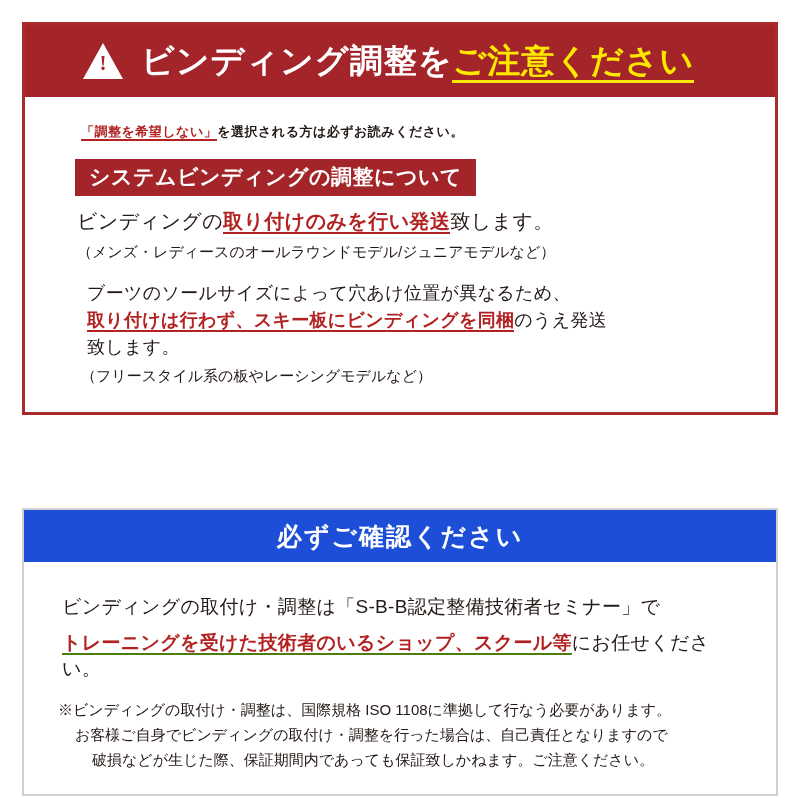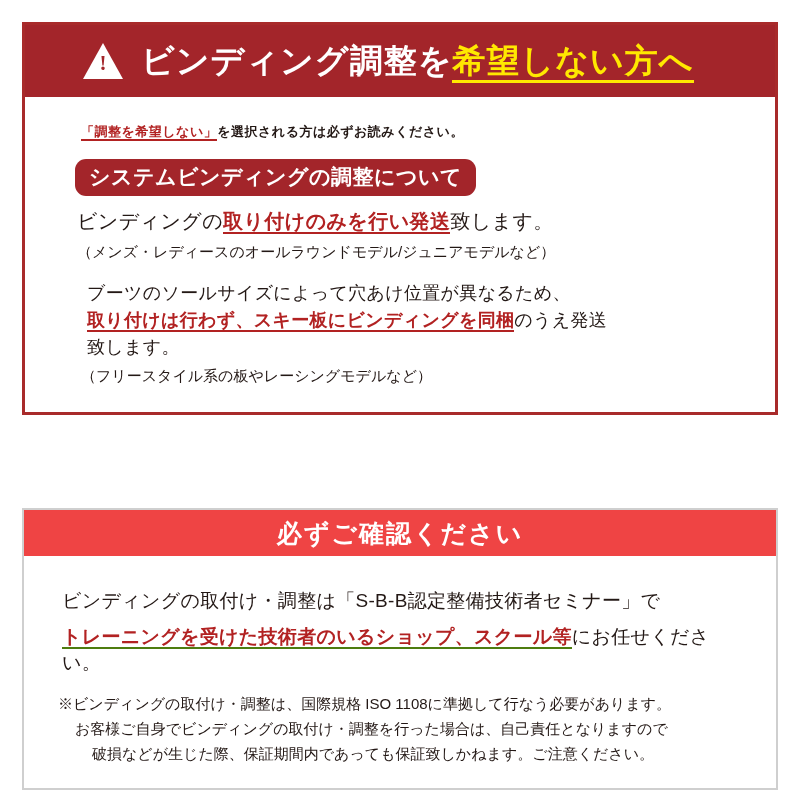--- a/index.html
+++ b/index.html
@@ -96,21 +96,20 @@
 
   .sub-head {
     display: inline-block;
     background: #a3252a;
     color: #ffffff;
     font-size: 21px;
     font-weight: bold;
     padding: 4px 14px 5px 14px;
     margin-left: 24px;
     letter-spacing: 0.5px;
-    border-radius: 11px;
   }
   .para {
     font-size: 20px;
     margin: 12px 0 0 26px;
     letter-spacing: 0.4px;
   }
   .para .red-u {
     color: #b22222;
     font-weight: bold;
     border-bottom: 2px solid #b22222;
@@ -140,22 +139,22 @@
   .panel-confirm {
     position: absolute;
     left: 22px;
     top: 508px;
     width: 756px;
     border: 2px solid #cfcfcf;
     box-sizing: border-box;
     background: #ffffff;
   }
   .confirm-head {
-    background: #ef4444;
-    height: 46px;
+    background: #1d4ed8;
+    height: 52px;
     display: flex;
     align-items: center;
     justify-content: center;
   }
   .confirm-head-title {
     color: #ffffff;
     font-size: 25px;
     font-weight: bold;
     letter-spacing: 2px;
   }
@@ -198,21 +197,21 @@
 <div class="page">
 
   <div class="panel-main">
 
     <div class="hero">
       <div class="warn-icon">
         <div class="tri"></div>
         <div class="bang">!</div>
       </div>
       <div class="hero-title">
-        <span>ビンディング調整を</span><span class="hl">希望しない方へ</span>
+        <span>ビンディング調整を</span><span class="hl">ご注意ください</span>
       </div>
     </div>
 
     <div class="body-main">
 
       <div class="lead">
         <span class="red-u">「調整を希望しない」</span><span>を選択される方は必ずお読みください。</span>
       </div>
 
       

